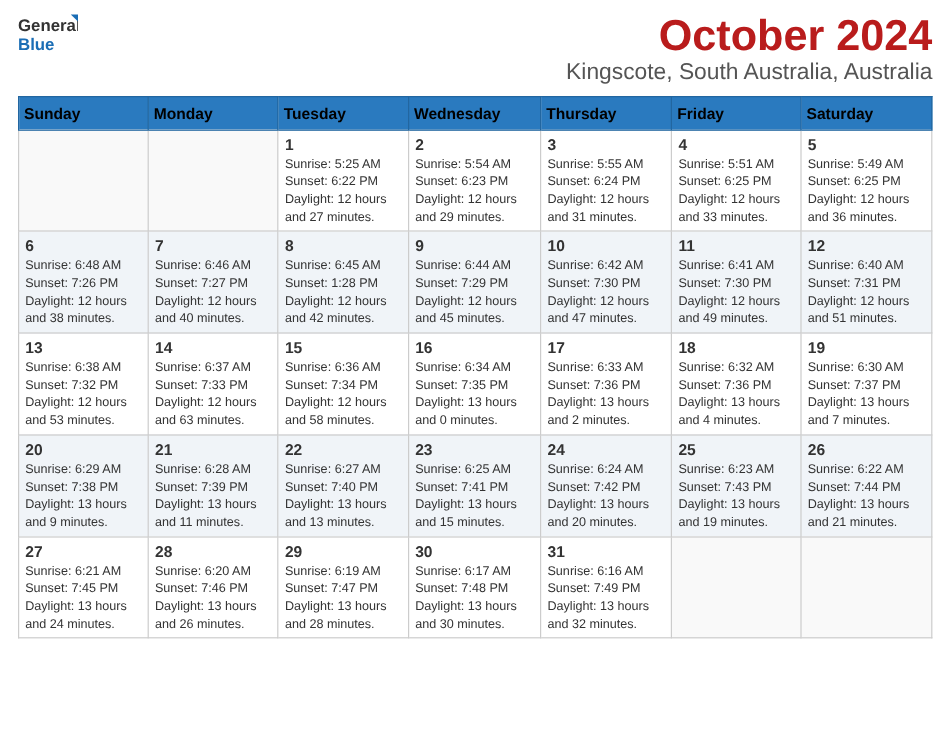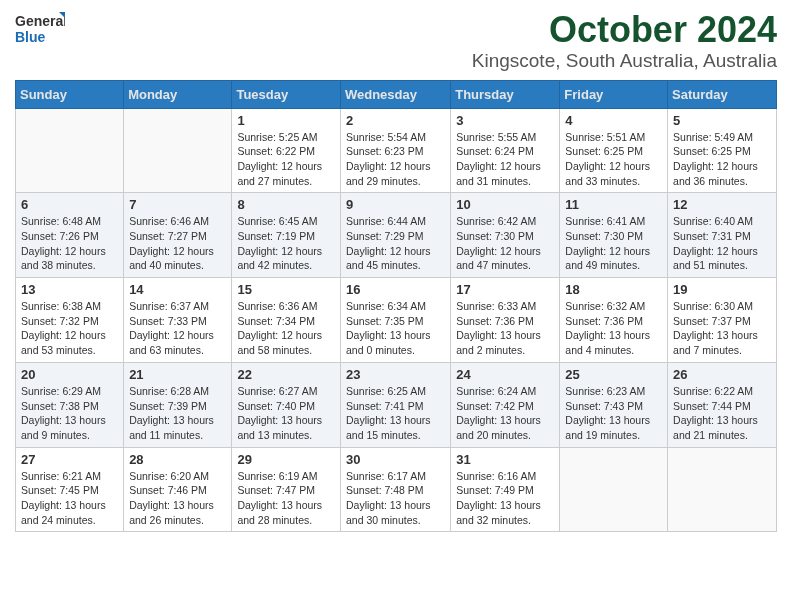--- a/index.html
+++ b/index.html
@@ -26,36 +26,36 @@
       display: flex;
       align-items: center;
       gap: 4px;
     }
     .title-block {
       text-align: right;
     }
     .main-title {
       font-size: 36px;
       font-weight: bold;
-      color: #14532d;
+      color: #b91c1c;
       line-height: 1.1;
     }
     .subtitle {
       font-size: 19px;
       color: #555;
     }
     .calendar {
       width: 100%;
       border-collapse: collapse;
       border: 1px solid #ccc;
       font-size: 11px;
     }
     .calendar thead tr th {
       background: #2a7abf;
-      color: #e5e5e5;
+      color: #000000;
       padding: 6px 4px;
       text-align: left;
       font-size: 13px;
       font-weight: bold;
       border: 1px solid #2266a0;
     }
     .calendar tbody tr td {
       border: 1px solid #ccc;
       vertical-align: top;
       padding: 4px 5px;
@@ -141,21 +141,21 @@
           <td>
             <span class="day-num">6</span>
             <div class="day-info"><span>Sunrise: 6:48 AM</span><br><span>Sunset: 7:26 PM</span><br><span>Daylight: 12 hours</span><br><span>and 38 minutes.</span></div>
           </td>
           <td>
             <span class="day-num">7</span>
             <div class="day-info"><span>Sunrise: 6:46 AM</span><br><span>Sunset: 7:27 PM</span><br><span>Daylight: 12 hours</span><br><span>and 40 minutes.</span></div>
           </td>
           <td>
             <span class="day-num">8</span>
-            <div class="day-info"><span>Sunrise: 6:45 AM</span><br><span>Sunset: 7:19 PM</span><br><span>Daylight: 12 hours</span><br><span>and 42 minutes.</span></div>
+            <div class="day-info"><span>Sunrise: 6:45 AM</span><br><span>Sunset: 1:28 PM</span><br><span>Daylight: 12 hours</span><br><span>and 42 minutes.</span></div>
           </td>
           <td>
             <span class="day-num">9</span>
             <div class="day-info"><span>Sunrise: 6:44 AM</span><br><span>Sunset: 7:29 PM</span><br><span>Daylight: 12 hours</span><br><span>and 45 minutes.</span></div>
           </td>
           <td>
             <span class="day-num">10</span>
             <div class="day-info"><span>Sunrise: 6:42 AM</span><br><span>Sunset: 7:30 PM</span><br><span>Daylight: 12 hours</span><br><span>and 47 minutes.</span></div>
           </td>
           <td>

